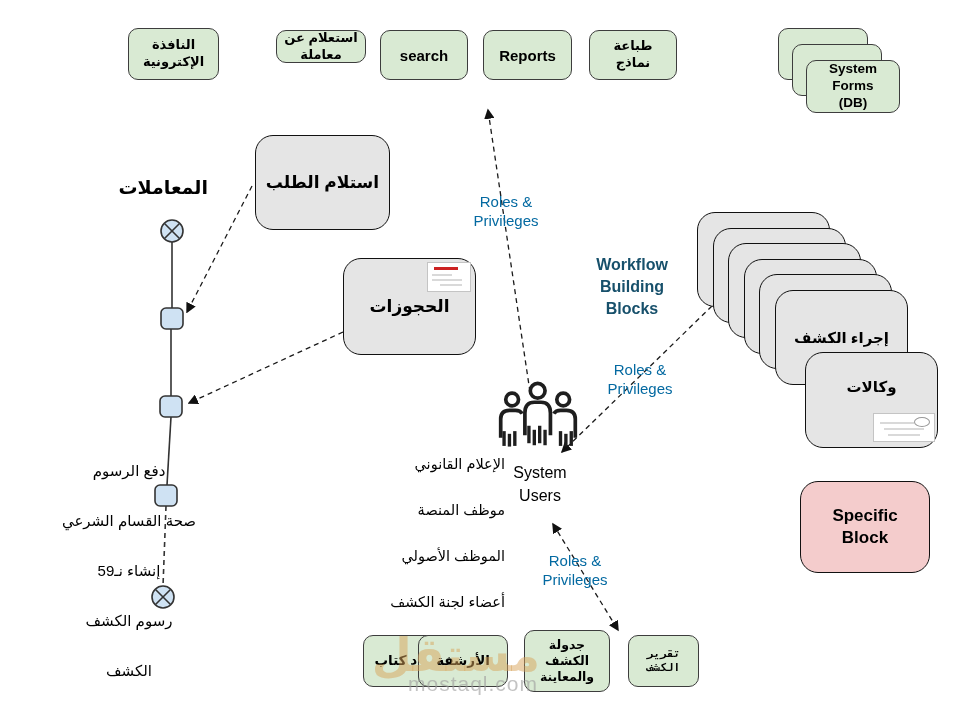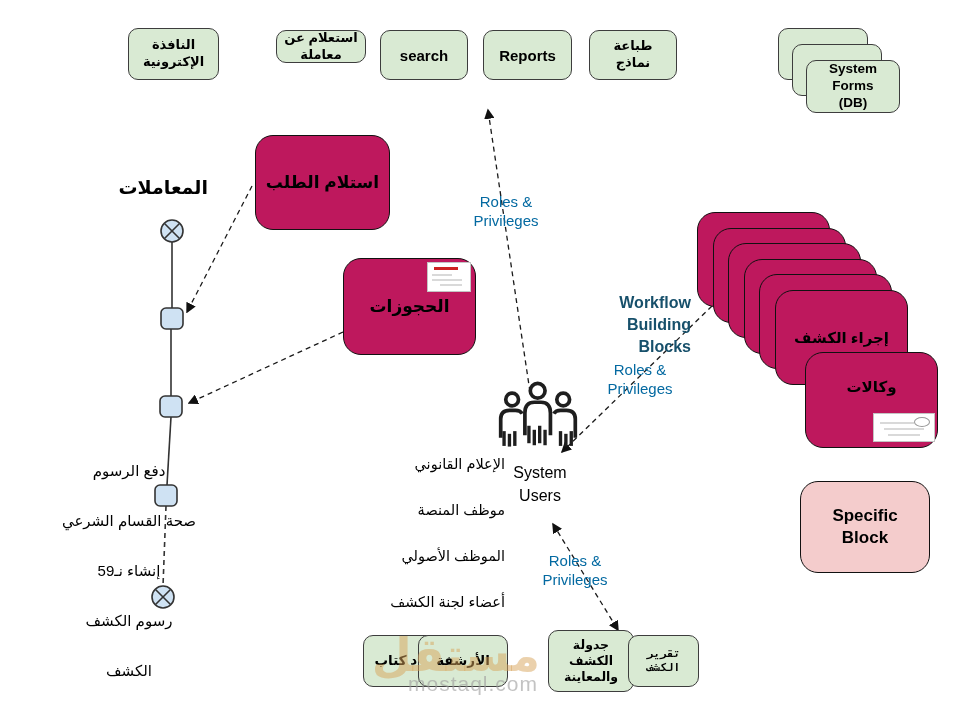--- a/index.html
+++ b/index.html
@@ -2,30 +2,30 @@
 <html><head>
 <meta charset="utf-8">
 <style>
   html,body{margin:0;padding:0;background:#fff;}
   #canvas{position:relative;width:960px;height:720px;background:#ffffff;overflow:hidden;
           font-family:"Liberation Sans","DejaVu Sans",sans-serif;}
   .abs{position:absolute;}
   .box{position:absolute;display:flex;align-items:center;justify-content:center;
        text-align:center;white-space:pre-line;box-sizing:border-box;}
   .green{background:#d9ead3;border:1.6px solid #3d3d3d;border-radius:10px;}
-  .blue{background:#be185d;border:1.6px solid #111;border-radius:18px;}
+  .blue{background:#e5e5e5;border:1.6px solid #111;border-radius:18px;}
   .pink{background:#f4cccc;border:1.6px solid #111;border-radius:18px;margin-left:20px;}
   .ar{direction:rtl;}
   .b-ar-sm{font-weight:bold;font-size:13px;line-height:1.3;color:#000;}
   .b-en{font-weight:bold;font-size:15px;color:#000;}
   .b-ar-lg{font-weight:bold;font-size:17px;color:#000;}
   .roles{position:absolute;width:88px;text-align:center;white-space:pre-line;
          font-size:15px;line-height:19px;color:#0369a1;}
-  .wftitle{position:absolute;left:573px;top:254px;width:118px;text-align:right;
-           white-space:pre-line;font-weight:bold;font-size:16px;line-height:22px;color:#17506b;margin-top:38px;}
+  .wftitle{position:absolute;left:573px;top:254px;width:118px;text-align:center;
+           white-space:pre-line;font-weight:bold;font-size:16px;line-height:22px;color:#17506b;}
   .listblock{position:absolute;white-space:pre-line;color:#000;}
   svg{display:block;}
   .thumb{position:absolute;background:#fff;border:1px solid #c4c4c4;box-sizing:border-box;overflow:hidden;}
   .tline{position:absolute;height:2px;background:#d9d9d9;}
   .tred{position:absolute;height:3px;background:#cc2222;}
   .watermark-logo{position:absolute;left:372px;top:628px;width:168px;text-align:center;
         font-weight:bold;font-size:46px;color:rgba(216,163,90,0.5);direction:rtl;z-index:9;}
   .watermark-domain{position:absolute;left:398px;top:672px;width:150px;text-align:center;
         font-size:21px;letter-spacing:1px;color:rgba(158,158,158,0.62);z-index:9;}
 </style>
@@ -157,21 +157,21 @@
   <div class="listblock ar" style="left:368px;top:430px;width:137px;text-align:right;font-size:14.5px;line-height:23px;z-index:2">
     <div>الإعلام القانوني</div>
     <div>موظف المنصة</div>
     <div>الموظف الأصولي</div>
     <div>أعضاء لجنة الكشف</div>
     <div>معاون الشعبة</div>
   </div>
 
   <div class="box green b-ar-sm ar" style="left:315px;top:635px;width:92px;height:52px;z-index:2;font-size:13.5px;margin-left:48px;">إعداد كتاب</div>
   <div class="box green b-ar-sm ar" style="left:418px;top:635px;width:90px;height:52px;z-index:2;font-size:13.5px;">الأرشفة</div>
-  <div class="box green b-ar-sm ar" style="left:524px;top:630px;width:86px;height:62px;z-index:2;font-size:12.5px;margin-left:24px;">جدولة
+  <div class="box green b-ar-sm ar" style="left:524px;top:630px;width:86px;height:62px;z-index:2;font-size:12.5px;">جدولة
 الكشف
 والمعاينة</div>
   <div class="box green b-ar-sm ar" style="left:628px;top:635px;width:71px;height:52px;z-index:2;font-size:11px;font-family:Liberation Mono, monospace;">تقرير
 الكشف</div>
 
   <div class="watermark-logo">مستقل</div>
   <div class="watermark-domain">mostaql.com</div>
 
 </div>
 

